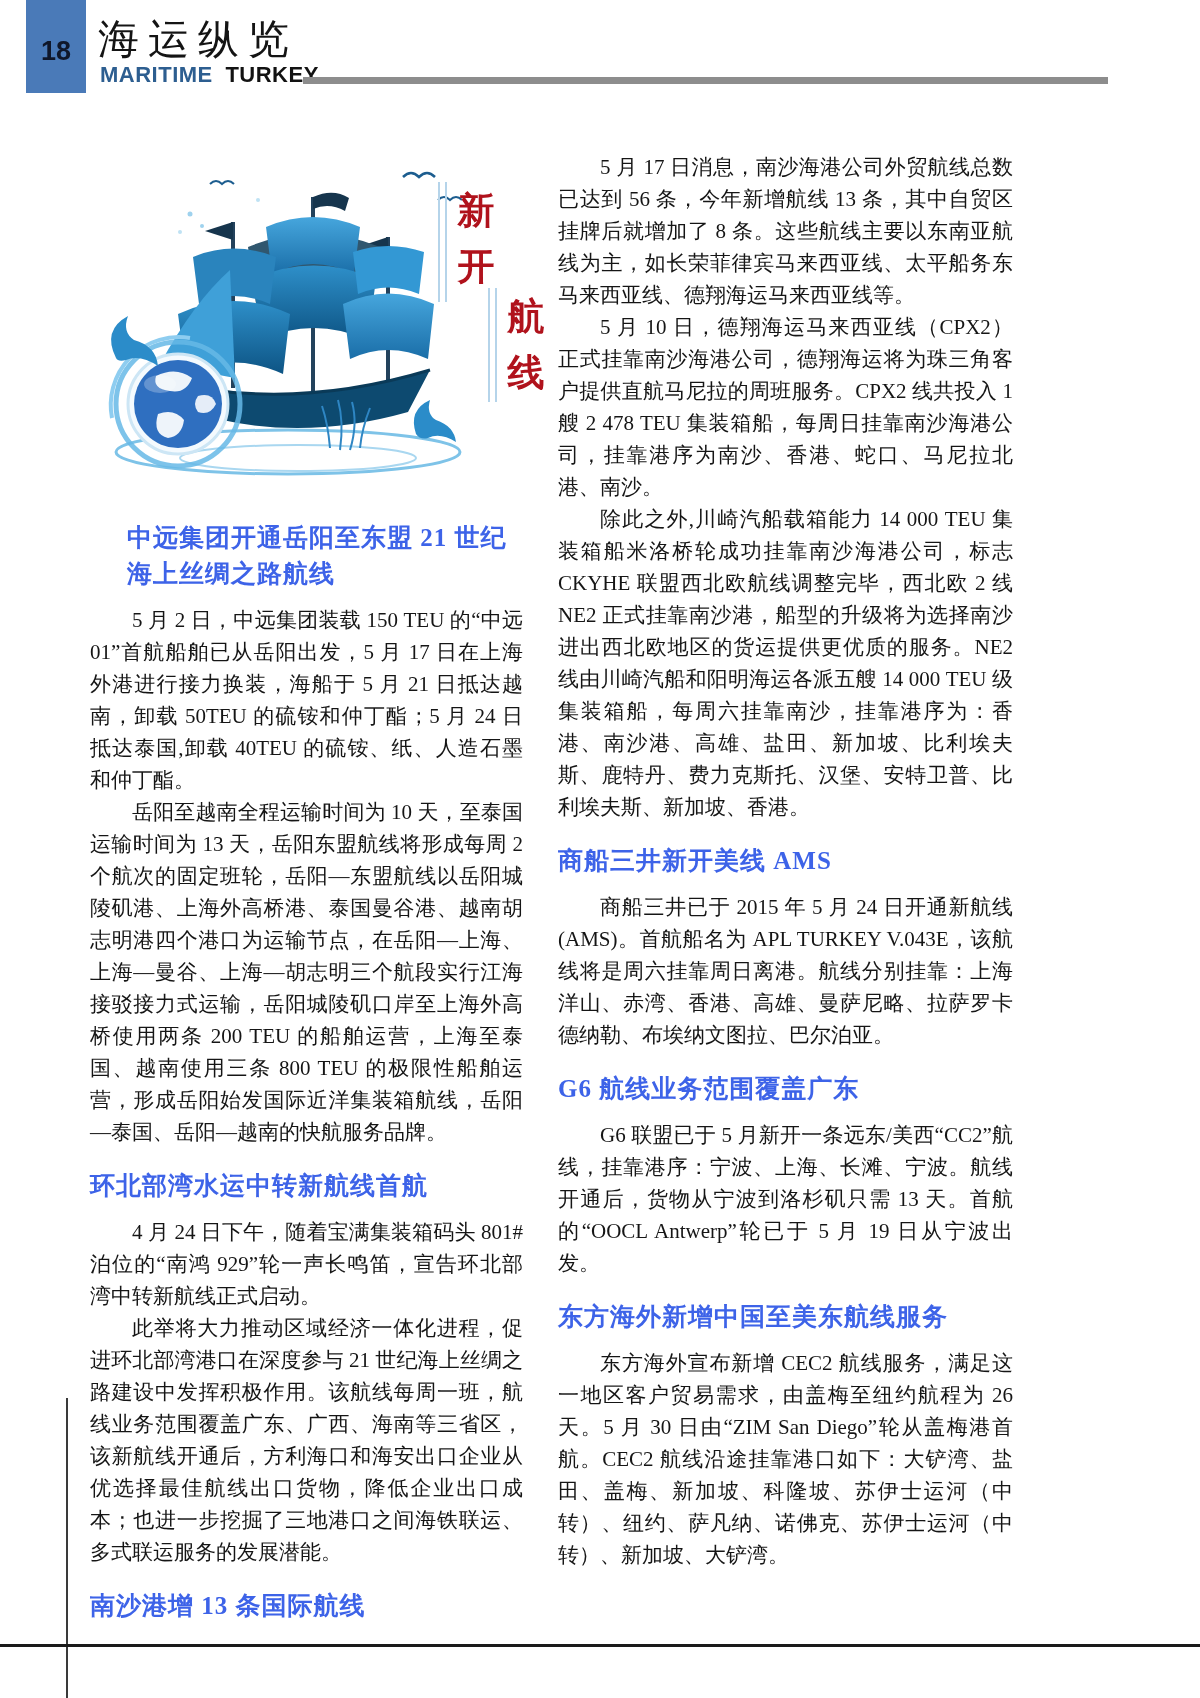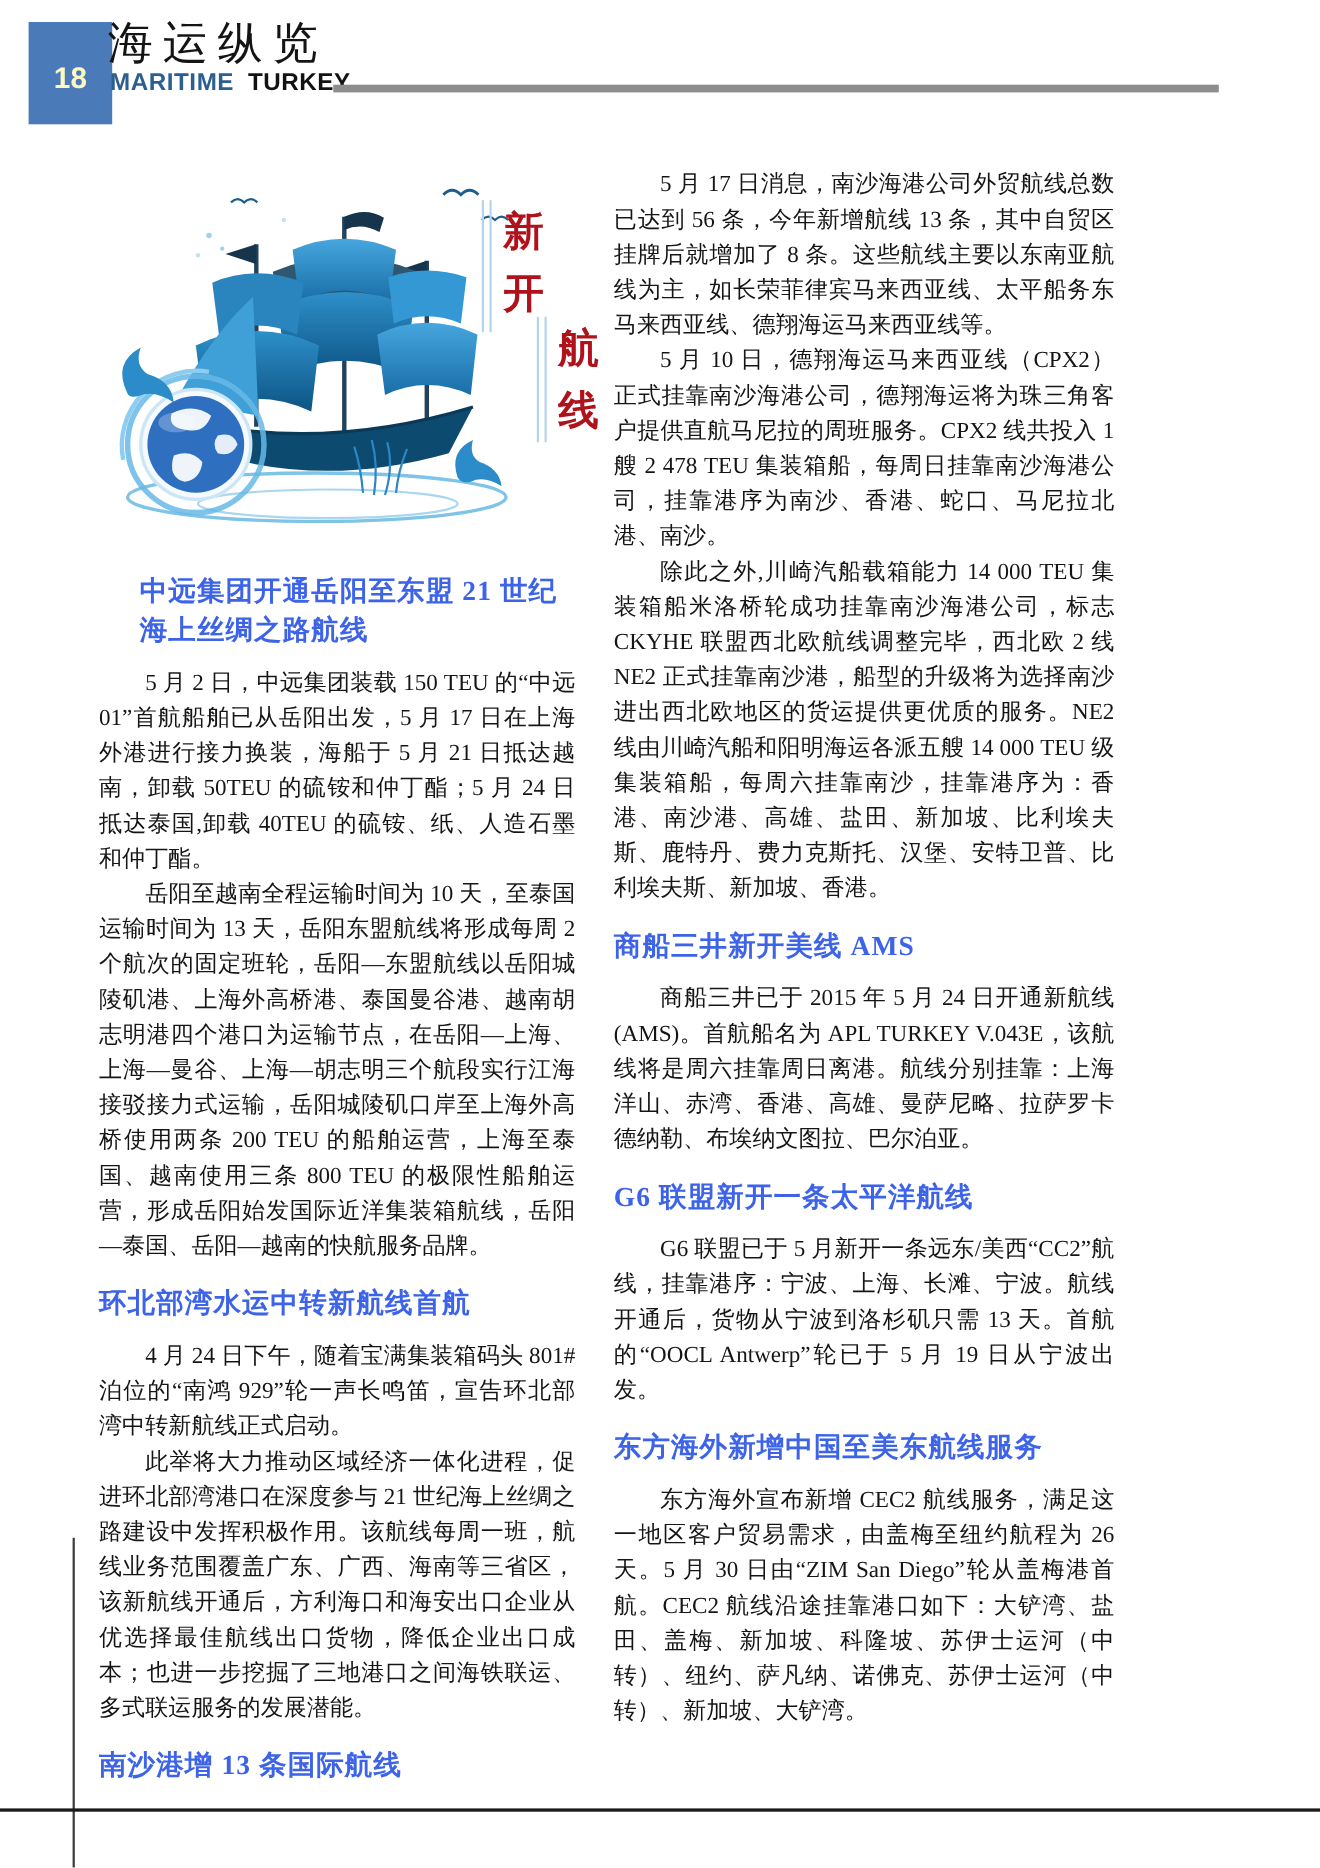--- a/index.html
+++ b/index.html
@@ -1,22 +1,22 @@
 <!DOCTYPE html>
 <html><head>
 <meta charset="utf-8">
 <style>
   html,body{margin:0;padding:0;background:#ffffff;}
   .page{position:relative;width:1200px;height:1698px;background:#ffffff;overflow:hidden;
         font-family:"Liberation Serif","DejaVu Serif",serif;color:#151515;}
 
   
-  .pagenum{position:absolute;left:26px;top:0;width:76px;height:93px;background:#4a7ab8;
-           color:#fef9c3;font-family:"Liberation Sans","DejaVu Sans",sans-serif;font-weight:bold;
-           font-size:27px;display:flex;align-items:flex-end;justify-content:center;padding-bottom:26px;box-sizing:border-box;margin-top:20px;}
+  .pagenum{position:absolute;left:26px;top:0;width:60px;height:93px;background:#4a7ab8;
+           color:#0f172a;font-family:"Liberation Sans","DejaVu Sans",sans-serif;font-weight:bold;
+           font-size:27px;display:flex;align-items:flex-end;justify-content:center;padding-bottom:26px;box-sizing:border-box;}
   .title-cn{position:absolute;left:98px;top:12px;font-size:41px;letter-spacing:9px;color:#141414;text-align:right;}
   .subtitle{position:absolute;left:100px;top:62px;font-family:"Liberation Sans","DejaVu Sans",sans-serif;
             font-weight:bold;font-size:22px;letter-spacing:.5px;}
   .sub-blue{color:#2d5e90;}
   .sub-black{color:#121212;margin-left:6px;}
   .header-rule{position:absolute;left:303px;top:77px;width:805px;height:7px;background:#8d8d8d;}
 
   
   .col{position:absolute;top:140px;}
   .col-left{left:90px;width:433px;}
@@ -151,21 +151,21 @@
   </div>
 
   <div class="col col-right">
     <p>5 月 17 日消息，南沙海港公司外贸航线总数已达到 56 条，今年新增航线 13 条，其中自贸区挂牌后就增加了 8 条。这些航线主要以东南亚航线为主，如长荣菲律宾马来西亚线、太平船务东马来西亚线、德翔海运马来西亚线等。</p>
     <p>5 月 10 日，德翔海运马来西亚线（CPX2）正式挂靠南沙海港公司，德翔海运将为珠三角客户提供直航马尼拉的周班服务。CPX2 线共投入 1 艘 2 478 TEU 集装箱船，每周日挂靠南沙海港公司，挂靠港序为南沙、香港、蛇口、马尼拉北港、南沙。</p>
     <p>除此之外,川崎汽船载箱能力 14 000 TEU 集装箱船米洛桥轮成功挂靠南沙海港公司，标志 CKYHE 联盟西北欧航线调整完毕，西北欧 2 线 NE2 正式挂靠南沙港，船型的升级将为选择南沙进出西北欧地区的货运提供更优质的服务。NE2 线由川崎汽船和阳明海运各派五艘 14 000 TEU 级集装箱船，每周六挂靠南沙，挂靠港序为：香港、南沙港、高雄、盐田、新加坡、比利埃夫斯、鹿特丹、费力克斯托、汉堡、安特卫普、比利埃夫斯、新加坡、香港。</p>
 
     <h2>商船三井新开美线 AMS</h2>
     <p>商船三井已于 2015 年 5 月 24 日开通新航线 (AMS)。首航船名为 APL TURKEY V.043E，该航线将是周六挂靠周日离港。航线分别挂靠：上海洋山、赤湾、香港、高雄、曼萨尼略、拉萨罗卡德纳勒、布埃纳文图拉、巴尔泊亚。</p>
 
-    <h2>G6 联盟新开一条太平洋航线</h2>
+    <h2>G6 航线业务范围覆盖广东</h2>
     <p>G6 联盟已于 5 月新开一条远东/美西“CC2”航线，挂靠港序：宁波、上海、长滩、宁波。航线开通后，货物从宁波到洛杉矶只需 13 天。首航的“OOCL Antwerp”轮已于 5 月 19 日从宁波出发。</p>
 
     <h2>东方海外新增中国至美东航线服务</h2>
     <p>东方海外宣布新增 CEC2 航线服务，满足这一地区客户贸易需求，由盖梅至纽约航程为 26 天。5 月 30 日由“ZIM San Diego”轮从盖梅港首航。CEC2 航线沿途挂靠港口如下：大铲湾、盐田、盖梅、新加坡、科隆坡、苏伊士运河（中转）、纽约、萨凡纳、诺佛克、苏伊士运河（中转）、新加坡、大铲湾。</p>
   </div>
 
   <div class="footer-vrule"></div>
   <div class="footer-hrule"></div>
   <div class="footer">
     <span>更多信息请访问</span>

